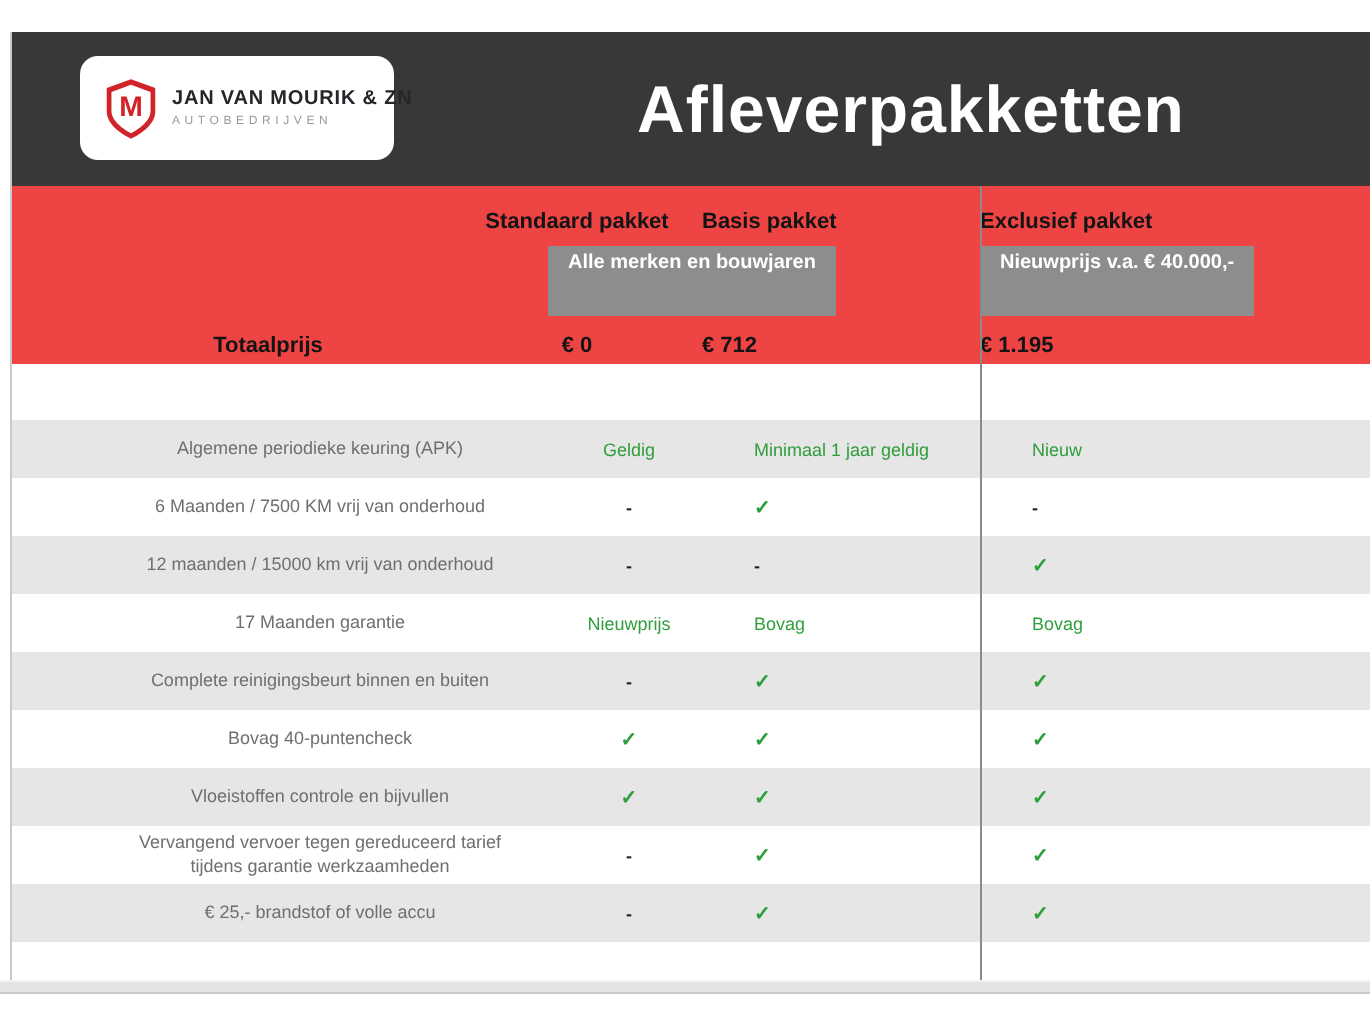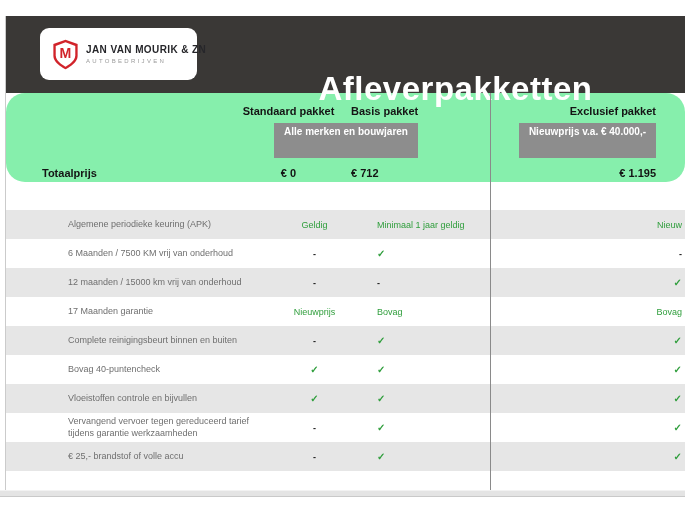--- a/index.html
+++ b/index.html
@@ -12,30 +12,30 @@
 
   
   .topbar{position:relative;height:77px;background:#3a3836;display:flex;align-items:center;}
   .logo-card{position:absolute;left:34px;top:12px;width:157px;height:52px;background:#ffffff;
              border-radius:9px;display:flex;align-items:center;padding-left:12px;box-sizing:border-box;}
   .shield{width:27px;height:31px;flex:0 0 auto;}
   .logo-text{margin-left:7px;line-height:1;}
   .brand{font-size:10px;font-weight:bold;color:#26262a;letter-spacing:.4px;white-space:nowrap;}
   .sub{font-size:6px;color:#9a9a9a;letter-spacing:2.3px;margin-top:3px;white-space:nowrap;}
   .title{position:absolute;left:220px;right:0;top:0;height:77px;display:flex;align-items:center;
-         justify-content:center;color:#ffffff;font-size:33px;font-weight:bold;letter-spacing:.5px;margin-top:34px;}
+         justify-content:center;color:#ffffff;font-size:33px;font-weight:bold;letter-spacing:.5px;}
 
   
-  .band{height:89px;background:#86efac;border-radius:19px;}
+  .band{height:89px;background:#ef4444;}
   .hrow{display:flex;align-items:center;}
-  .c-label{width:220px;padding-left:36px;box-sizing:border-box;text-align:left;white-space:pre-line;}
+  .c-label{width:220px;padding-left:36px;box-sizing:border-box;text-align:center;white-space:pre-line;}
   .c2{width:125px;text-align:center;}
   .c3{width:115px;text-align:left;}
   .csp{width:24px;}
-  .c4{width:166px;text-align:right;}
+  .c4{width:166px;text-align:left;}
   .colhead{font-size:11px;font-weight:bold;color:#141414;padding-top:12px;}
   .badgerow{margin-top:4px;}
   .span23{width:240px;text-align:center;}
   .badge{display:inline-block;background:#8d8d8d;color:#ffffff;font-size:10px;font-weight:bold;
          padding:3px 10px 21px;white-space:nowrap;}
   .totrow{margin-top:9px;font-size:11px;font-weight:bold;color:#141414;}
 
   
   .gap{height:28px;background:#ffffff;}
 

